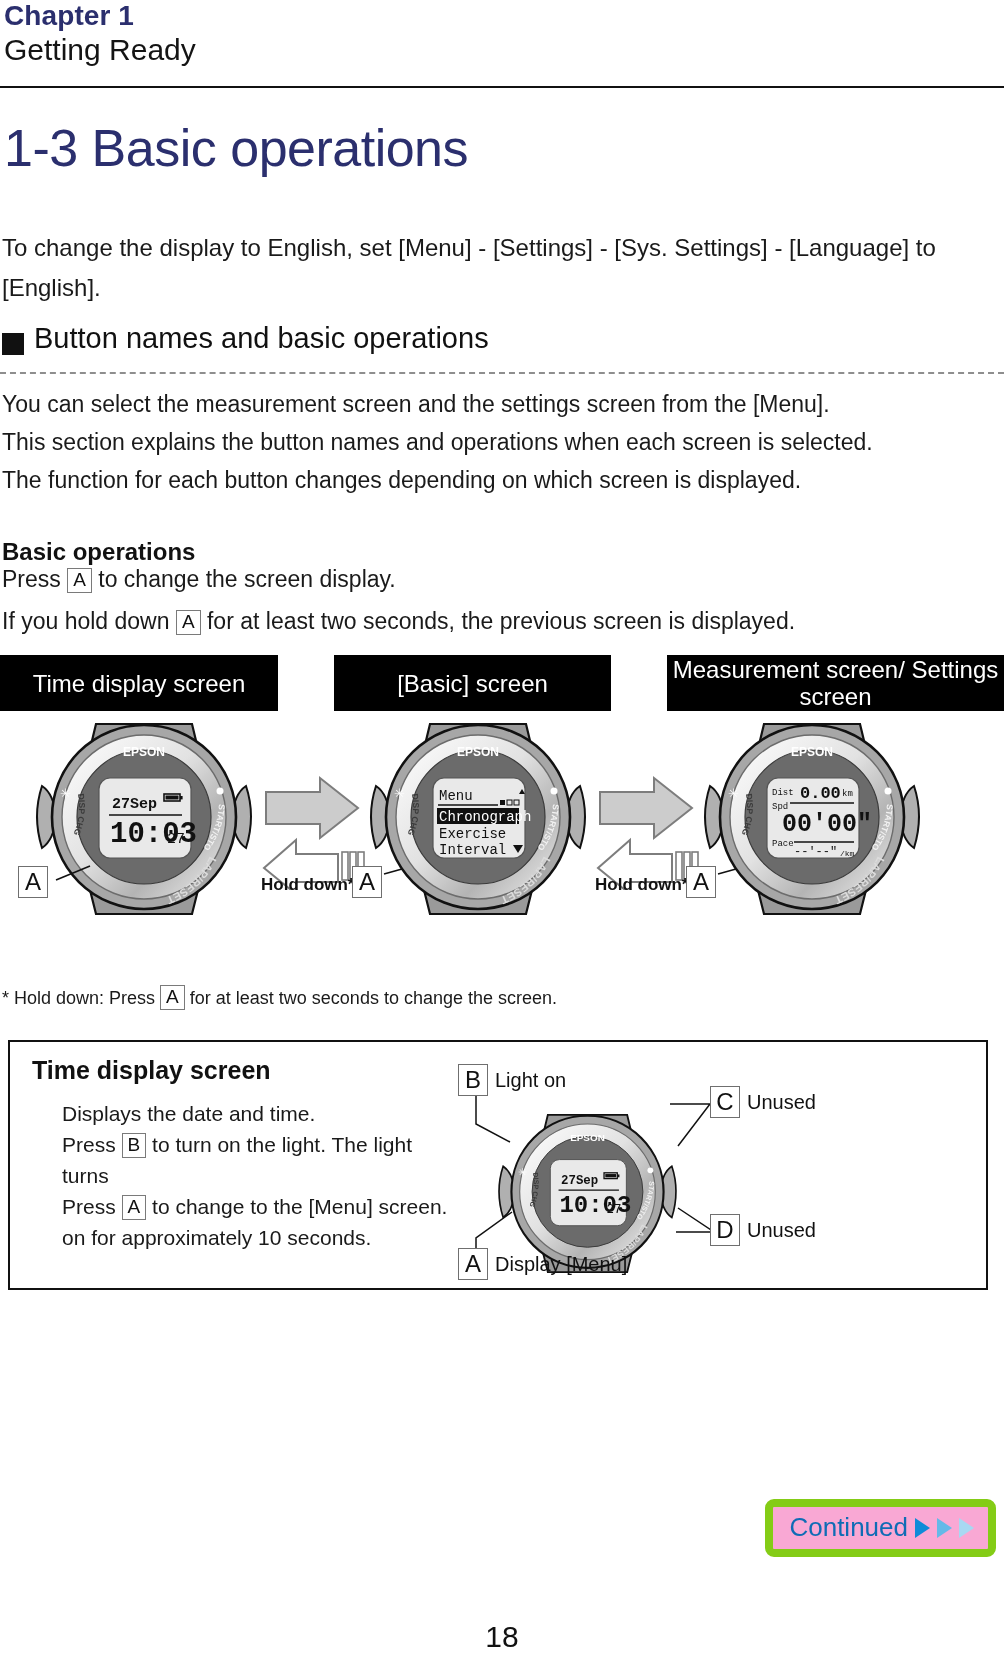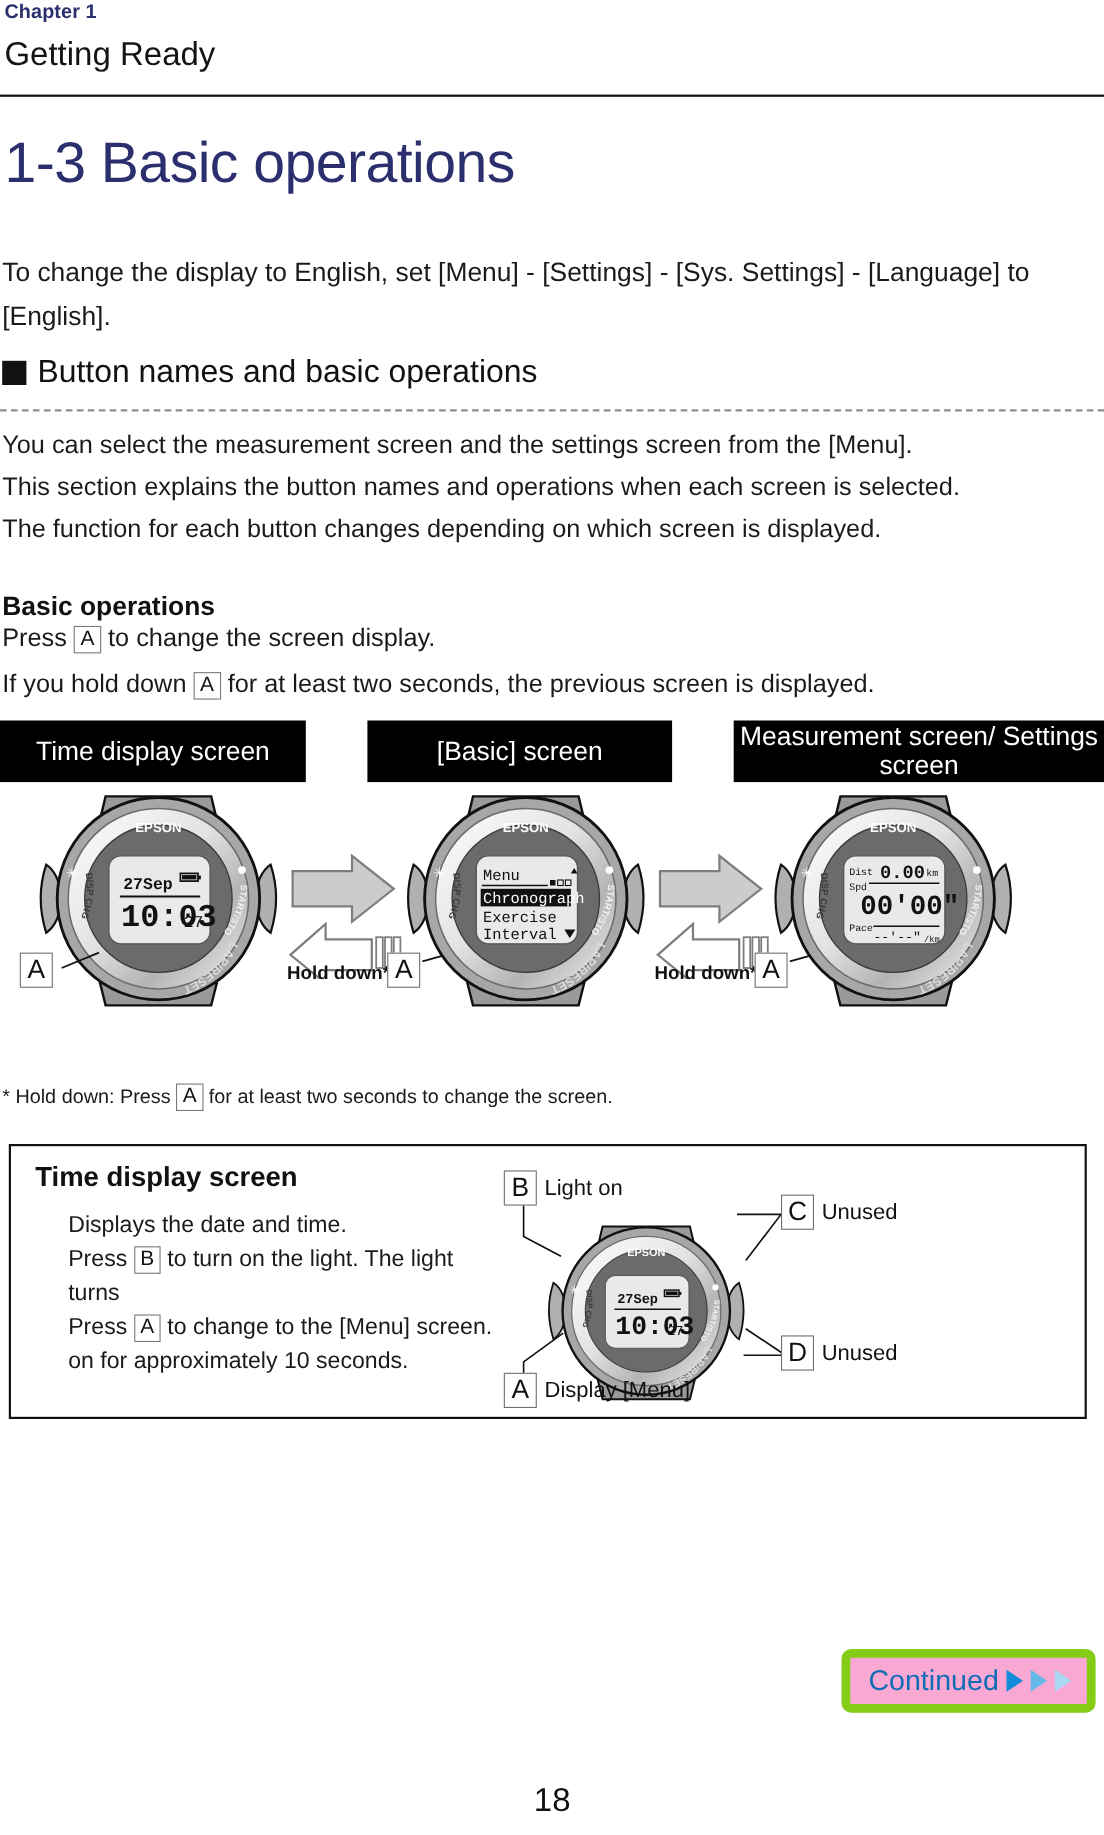--- a/index.html
+++ b/index.html
@@ -12,21 +12,21 @@
     position: relative;
     font-family: "Liberation Sans", sans-serif;
     color: #1a1a1a;
     overflow: hidden;
   }
 
   
   .header { position: absolute; left: 0; top: 0; width: 1004px; }
   .chapter-label {
     position: absolute; left: 4px; top: 0px;
-    font-size: 18px; font-weight: bold; color: #2b2f6e;
+    font-size: 28px; font-weight: bold; color: #2b2f6e;
     letter-spacing: 0.1px;
   }
   .chapter-title {
     position: absolute; left: 4px; top: 33px;
     font-size: 30px; font-weight: normal; color: #141414;
   }
   .header-rule {
     position: absolute; left: 0; top: 86px; width: 1004px;
     border-top: 2px solid #111;
   }
@@ -39,21 +39,21 @@
   }
 
   
   .intro {
     position: absolute; left: 2px; top: 228px; width: 950px;
     font-size: 24px; line-height: 40px; color: #1a1a1a;
   }
 
   .sub-head-wrap {
     position: absolute; left: 2px; top: 322px;
-    display: flex; align-items: center; gap: 10px;
+    display: flex; align-items: flex-end; gap: 10px;
   }
   .sub-head-mark {
     width: 22px; height: 22px; background: #111; display:inline-block;
   }
   .sub-head-text { font-size: 29px; color:#111; font-weight: normal; }
 
   .dashed-rule {
     position: absolute; left: 0; top: 372px; width: 1004px;
     border-top: 2px dashed #8e8e8e;
   }

